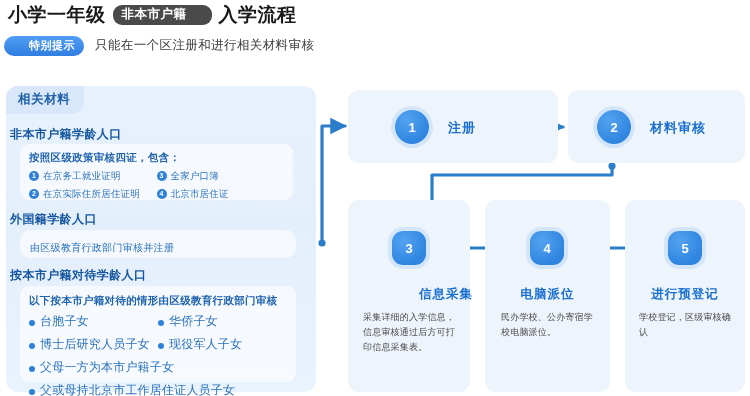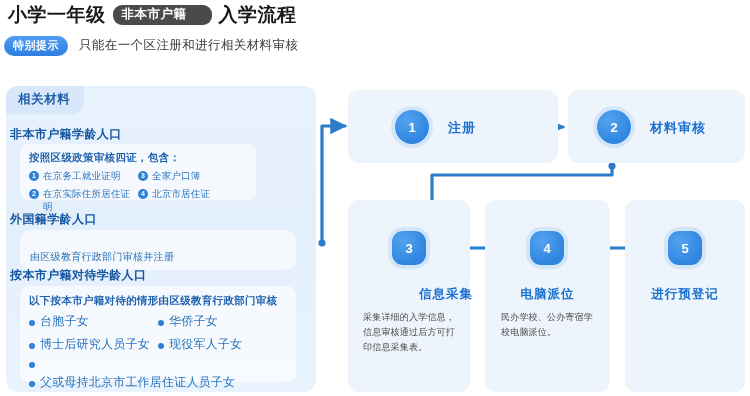--- a/index.html
+++ b/index.html
@@ -28,21 +28,21 @@
     letter-spacing:.5px;
     line-height:1.15;
   }
   .subline{
     position:absolute;left:4px;top:36px;
     display:flex;align-items:center;white-space:nowrap;
   }
   .tip-badge{
     background:linear-gradient(180deg,#4f9df4,#2f7ee0);
     color:#fff;font-size:11px;font-weight:bold;
-    border-radius:11px;padding:3px 9px 4px 9px;
+    border-radius:11px;padding:3px 9px 4px 25px;
     letter-spacing:.5px;line-height:1.15;
   }
   .tip-text{
     margin-left:11px;font-size:12.5px;color:#3b3b3b;letter-spacing:.4px;
   }
 
   
   .left-panel{
     position:absolute;left:6px;top:86px;width:310px;height:306px;
     background:linear-gradient(180deg,#e8f2fd 0%,#e4effc 45%,#e9f3fe 100%);
@@ -140,21 +140,21 @@
     <span class="tip-badge">特别提示</span>
     <span class="tip-text">只能在一个区注册和进行相关材料审核</span>
   </div>
 
   <div class="left-panel">
 
     <div class="lp-tab">相关材料</div>
 
     <div class="lp-h" style="top:40px;">非本市户籍学龄人口</div>
 
-    <div class="lp-box" style="top:58px;width:236px;height:56px;padding:7px 9px;box-sizing:border-box;">
+    <div class="lp-box" style="top:58px;width:273px;height:56px;padding:7px 9px;box-sizing:border-box;">
       <div class="lp-box-title">按照区级政策审核四证，包含：</div>
       <div class="num-grid">
         <div class="num-item">
           <span class="num-circ">1</span>
           <span>在京务工就业证明</span>
         </div>
         <div class="num-item">
           <span class="num-circ">3</span>
           <span>全家户口簿</span>
         </div>
@@ -164,21 +164,21 @@
         </div>
         <div class="num-item">
           <span class="num-circ">4</span>
           <span>北京市居住证</span>
         </div>
       </div>
     </div>
 
     <div class="lp-h" style="top:125px;">外国籍学龄人口</div>
 
-    <div class="lp-box" style="top:144px;width:276px;height:28px;padding:20px 10px;box-sizing:border-box;border-radius:11px;">
+    <div class="lp-box" style="top:144px;width:276px;height:28px;padding:11px 10px;box-sizing:border-box;border-radius:11px;">
       <div class="plain-line">由区级教育行政部门审核并注册</div>
     </div>
 
     <div class="lp-h" style="top:181px;">按本市户籍对待学龄人口</div>
 
     <div class="lp-box" style="top:200px;width:276px;height:96px;padding:8px 9px;box-sizing:border-box;">
       <div class="lp-box-title">以下按本市户籍对待的情形由区级教育行政部门审核</div>
       <div class="dot-grid">
         <div class="dot-item w-half">
           <span class="dot"></span>
@@ -191,20 +191,21 @@
         <div class="dot-item w-half">
           <span class="dot"></span>
           <span>博士后研究人员子女</span>
         </div>
         <div class="dot-item w-half">
           <span class="dot"></span>
           <span>现役军人子女</span>
         </div>
         <div class="dot-item w-full">
           <span class="dot"></span>
+          <span>父母一方为本市户籍子女</span>
         </div>
         <div class="dot-item w-full">
           <span class="dot"></span>
           <span>父或母持北京市工作居住证人员子女</span>
         </div>
       </div>
     </div>
   </div>
 
   <svg class="connectors" viewBox="0 0 750 396">
@@ -248,15 +249,16 @@
 
   <div class="card" style="left:485px;top:200px;width:125px;height:192px;">
     <div class="badge" style="left:45px;top:31px;">4</div>
     <div class="step-label-v" style="left:0;top:86px;">电脑派位</div>
     <div class="step-desc" style="left:16px;top:110px;width:95px;">民办学校、公办寄宿学校电脑派位。</div>
   </div>
 
   <div class="card" style="left:625px;top:200px;width:120px;height:192px;">
     <div class="badge" style="left:43px;top:31px;">5</div>
     <div class="step-label-v" style="left:0;top:86px;">进行预登记</div>
+    <div class="step-desc" style="left:14px;top:110px;width:95px;">学校登记，区级审核确认</div>
   </div>
 
 </div>
 
 </body></html>

